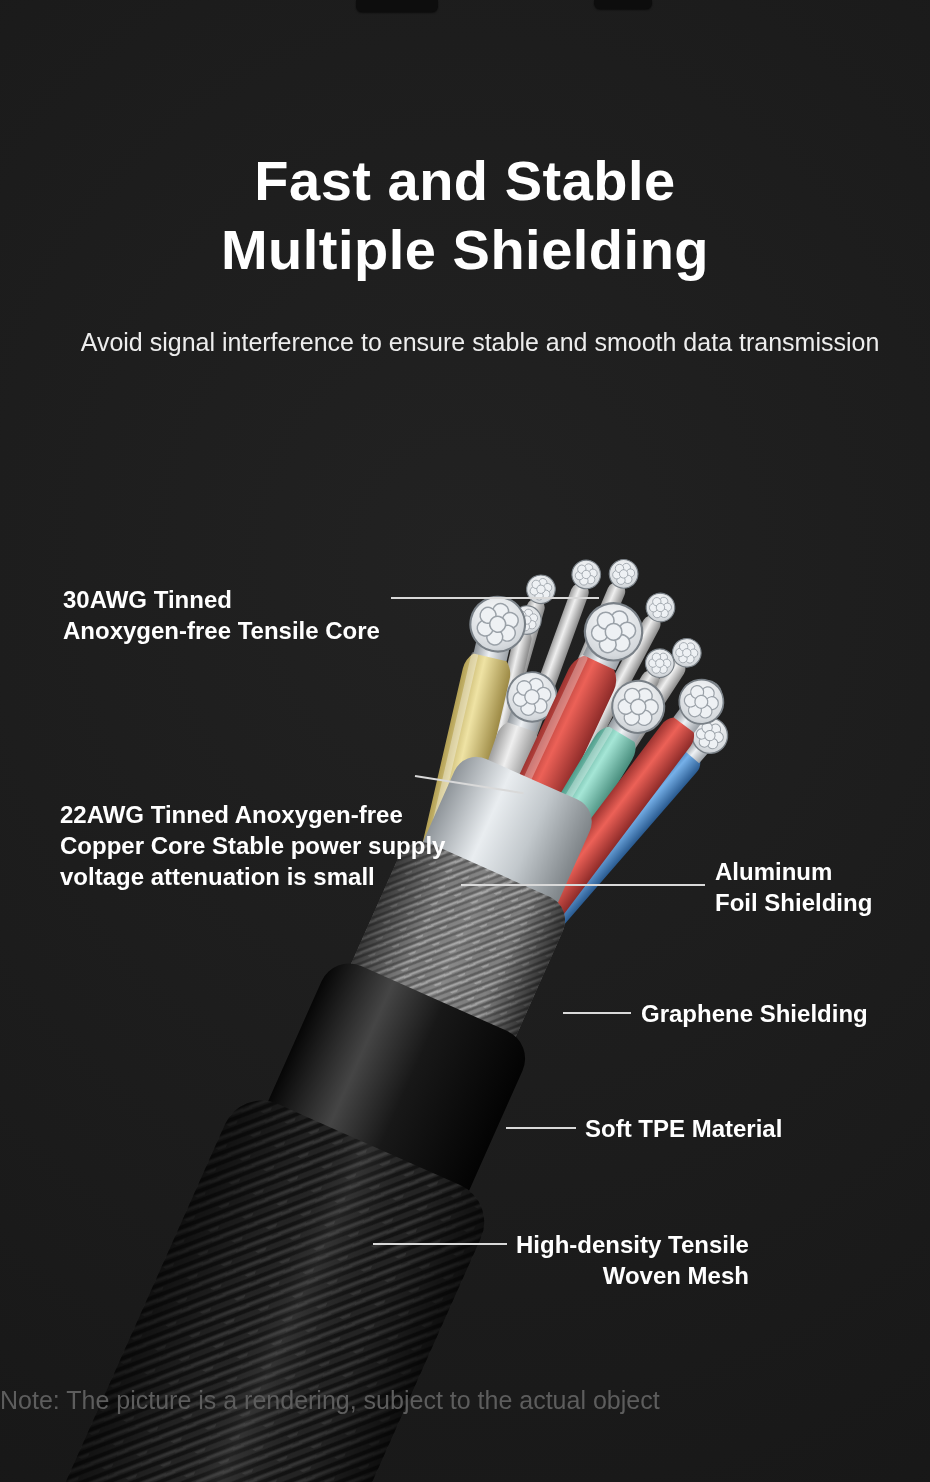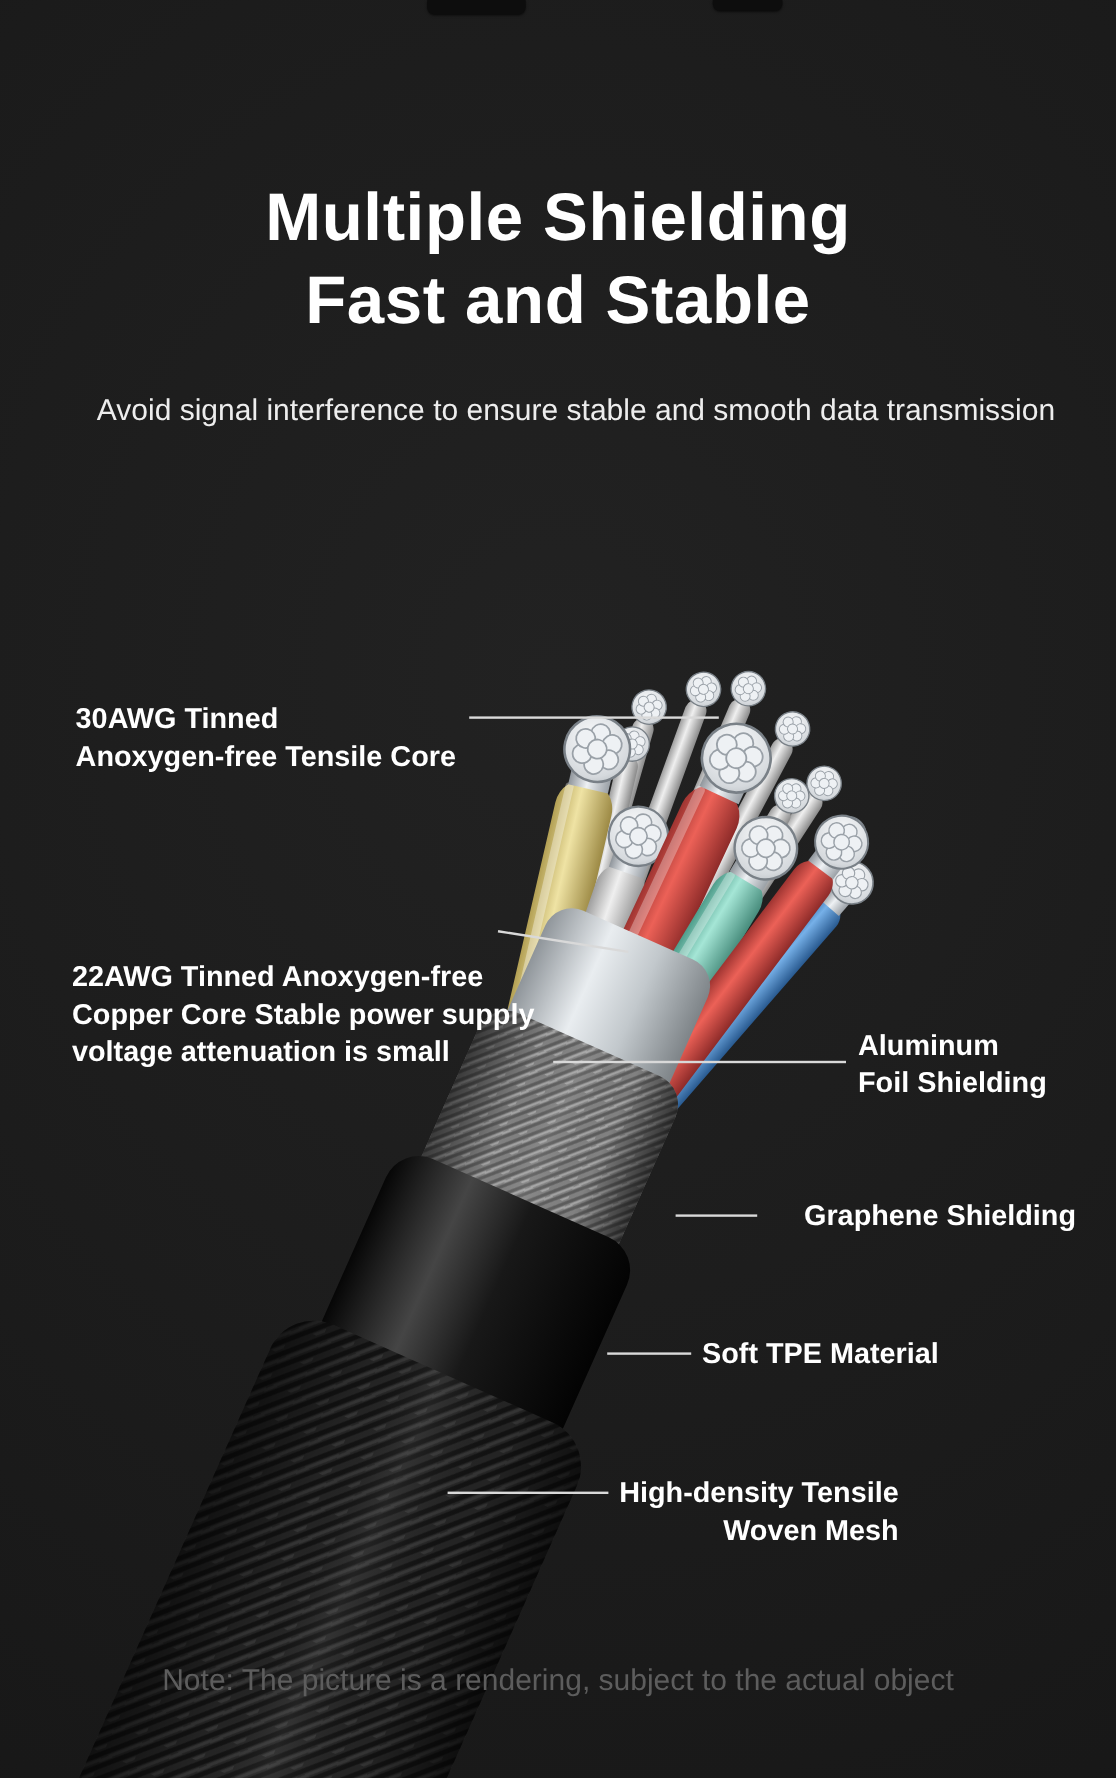--- a/index.html
+++ b/index.html
@@ -23,33 +23,33 @@
     position:absolute; top:328px; left:0; width:100%;
     text-align:center; color:#ededed; font-size:25px; font-weight:400;padding-left:30px;
   }
   .callout{
     position:absolute; color:#ffffff; font-size:24px; font-weight:700;
     line-height:31px; white-space:pre-line;
   }
   .co-copper30{ left:63px;  top:584px; }
   .co-copper22{ left:60px;  top:756px;margin-top:43px; }
   .co-aluminum{ left:715px; top:856px; }
-  .co-graphene{ left:670px; top:998px; }
+  .co-graphene{ left:641px; top:998px; }
   .co-tpe     { left:585px; top:1113px; }
   .co-mesh    { left:516px; top:1229px;text-align:right; }
   .leader{ position:absolute; height:2px; background:#d9d9d9; }
   .ld-copper30{ left:391px; top:597px;  width:208px; }
   .ld-copper22{ left:415px; top:775px;  width:110px; transform:rotate(9deg); transform-origin:left center; }
   .ld-aluminum{ left:461px; top:884px;  width:244px; }
   .ld-graphene{ left:563px; top:1012px; width:68px; }
   .ld-tpe     { left:506px; top:1127px; width:70px; }
   .ld-mesh    { left:373px; top:1243px; width:134px; }
   .note{
     position:absolute; top:1386px; left:0; width:100%;
-    text-align:center; color:#5d5d5d; font-size:25px; font-weight:400;
+    color:#5d5d5d; font-size:25px; font-weight:400;
   }
 </style>
 </head>
 <body>
 
 <div class="stage">
 
   <svg class="cable-svg" viewBox="0 0 930 1482">
     <defs>
       <radialGradient id="tipGrad" cx="0.4" cy="0.35" r="0.85">
@@ -219,22 +219,22 @@
         <rect x="-140" y="-170" width="280" height="700" rx="40" fill="url(#meshPat)"></rect>
         <rect x="-140" y="-170" width="280" height="700" rx="40" fill="url(#shadeGrad)"></rect>
       </g>
     </g>
   </svg>
 
   <div class="connector connector-a"></div>
   <div class="connector connector-b"></div>
 
   <h1 class="title">
+    <span>Fast and Stable</span>
     <span>Multiple Shielding</span>
-    <span>Fast and Stable</span>
   </h1>
   <div class="subtitle">Avoid signal interference to ensure stable and smooth data transmission</div>
 
   <div class="callout co-copper30">30AWG Tinned
 Anoxygen-free Tensile Core</div>
   <div class="callout co-copper22">22AWG Tinned Anoxygen-free
 Copper Core Stable power supply
 voltage attenuation is small</div>
   <div class="callout co-aluminum">Aluminum
 Foil Shielding</div>

